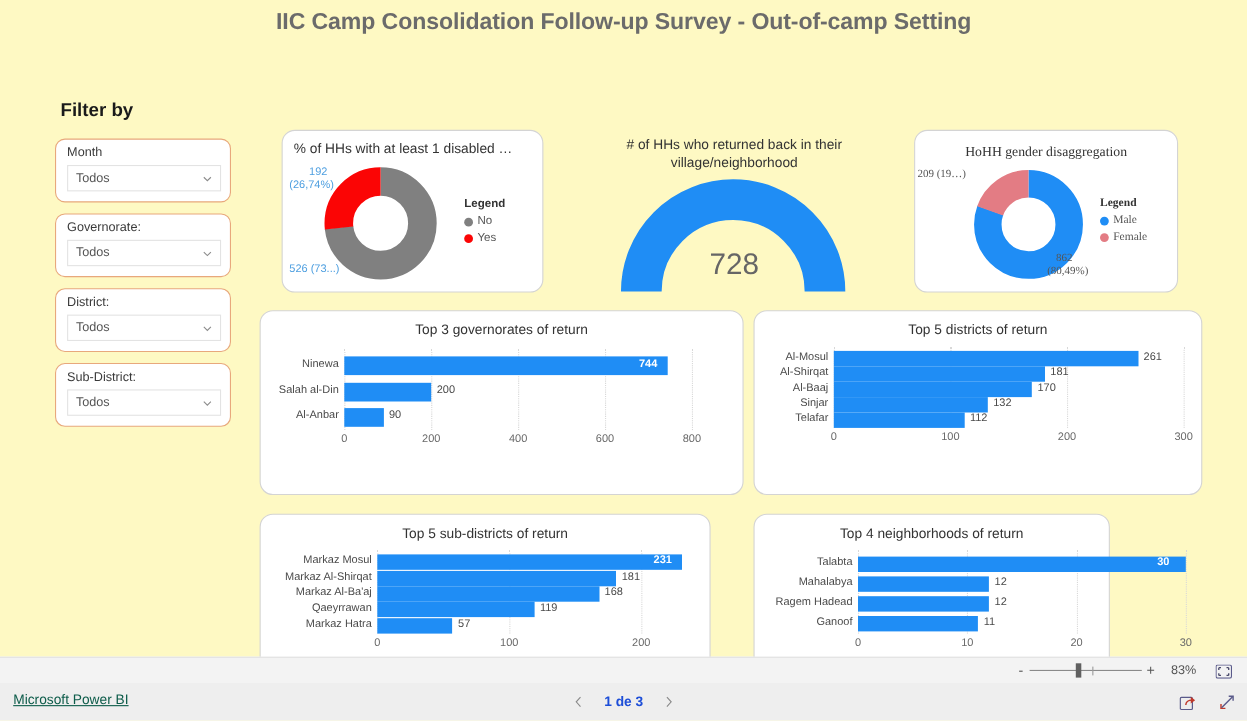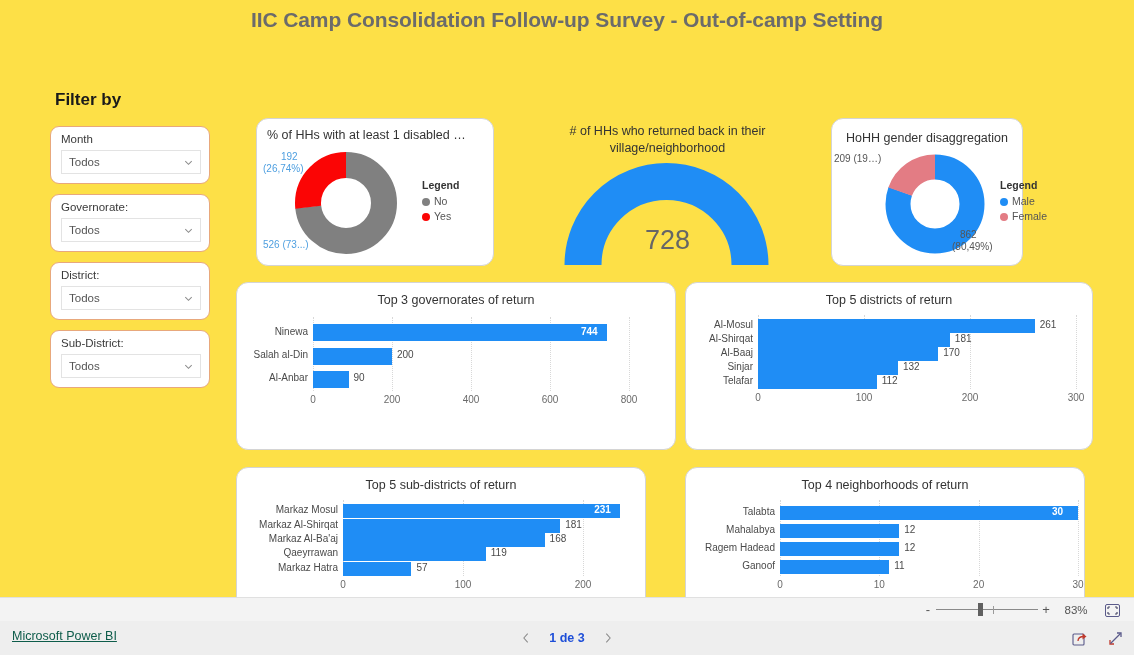--- a/index.html
+++ b/index.html
@@ -12,21 +12,21 @@
     font-family: "Liberation Sans", sans-serif;
     background: #ffffff;
     overflow: hidden;
     position: relative;
   }
   #report-canvas {
     position: absolute;
     left: 0; top: 0;
     width: 1134px;
     height: 597px;
-    background: #fde047;
+    background: #fef9c3;
   }
   
   #page-title {
     position: absolute;
     left: 0; top: 8px;
     width: 1134px;
     text-align: center;
     font-size: 21px;
     font-weight: bold;
     color: #6b6b6b;
@@ -120,28 +120,28 @@
   }
   #card-returned .card-title {
     top: 9px;
     font-size: 12.5px;
     line-height: 17px;
     color: #333333;
   }
   
   #card-gender {
     left: 831px; top: 74px;
-    width: 192px; height: 148px;
+    width: 240px; height: 148px; font-family: Liberation Serif, serif;
   }
   #card-gender .card-title { top: 12px; }
   
   #card-gov  { left: 236px; top: 238px; width: 440px; height: 168px; }
   #card-dist { left: 685px; top: 238px; width: 408px; height: 168px; }
   #card-sub  { left: 236px; top: 423px; width: 410px; height: 172px; }
-  #card-nbhd { left: 685px; top: 423px; width: 400px; height: 172px; }
+  #card-nbhd { left: 685px; top: 423px; width: 324px; height: 172px; }
   #card-gov .card-title,
   #card-dist .card-title,
   #card-sub .card-title,
   #card-nbhd .card-title { top: 10px; font-size: 12.5px; }
 
   
   .donut-wrap {
     position: absolute;
   }
   .donut-label {

